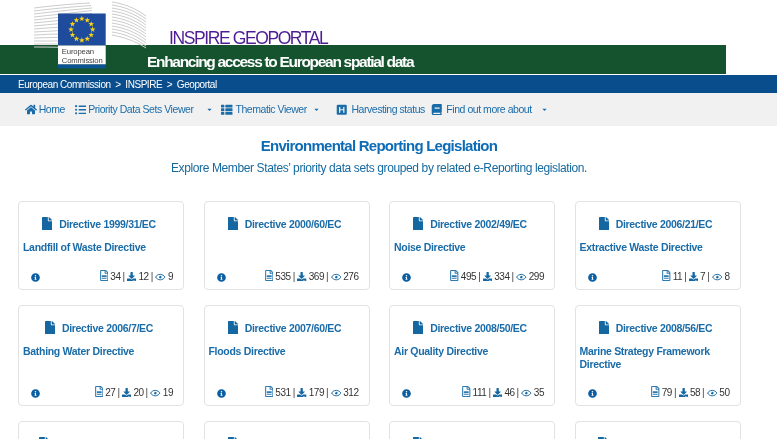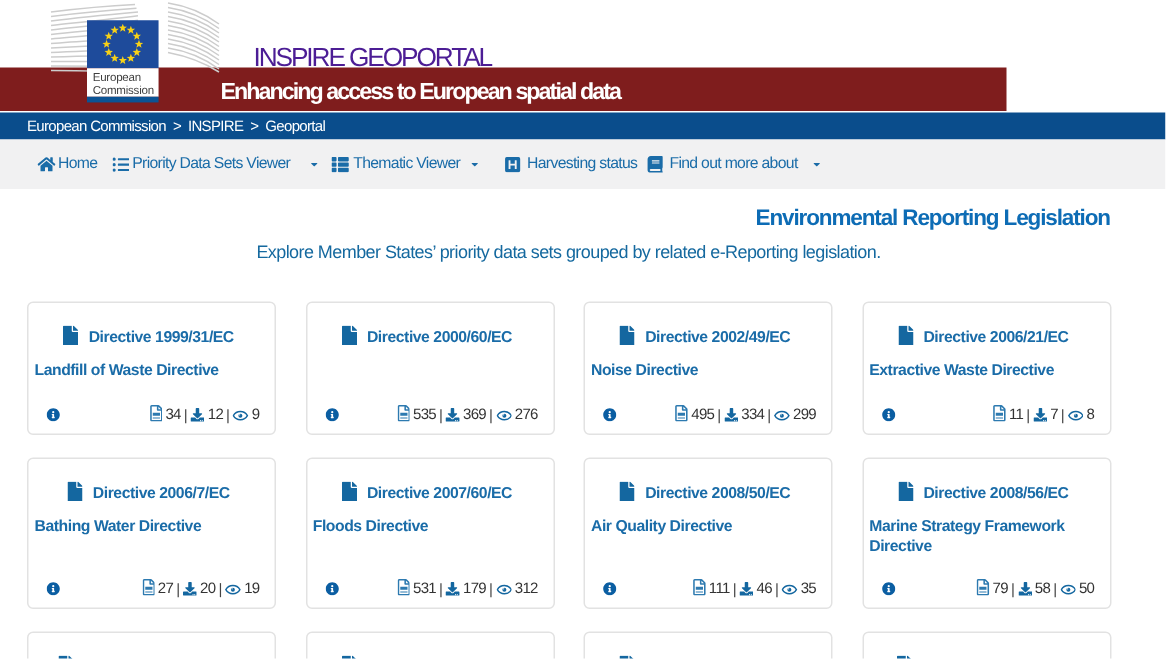--- a/index.html
+++ b/index.html
@@ -2,33 +2,33 @@
 <html><head>
 <meta charset="utf-8">
 <style>
   * { margin:0; padding:0; box-sizing:border-box; }
   html,body { width:777px; height:439px; overflow:hidden; background:#fff;
     font-family:"Liberation Sans", sans-serif; }
   #page { position:relative; width:777px; height:439px; }
   .abs { position:absolute; }
 
   
-  #banner { top:45px; left:0; width:671px; height:29px; background:#7f1d1d; }
+  #banner { top:45px; left:0; width:726px; height:29px; background:#14532d; }
   #banner span { position:absolute; left:147px; top:8px; color:#fff;
     font-size:15.5px; font-weight:700; letter-spacing:-1.3px; }
   #crumbbar { top:75px; left:0; width:777px; height:18px; background:#0a4d8c; }
   #crumbbar div { position:absolute; left:18px; top:3.5px; color:#fff; font-size:10px; letter-spacing:-0.45px;text-align:center; }
   #navbar { top:93px; left:0; width:777px; height:33px; background:#f1f1f2; }
   .nico, .ncar { position:absolute; }
   .ncar { top:13px; }
   .ntxt { position:absolute; top:10px; color:#1a6ca8; font-size:10.5px; letter-spacing:-0.45px; white-space:nowrap; }
 
   #inspire { left:169px; top:27.5px; font-size:17.5px; color:#4c1d95; letter-spacing:-1.4px; }
 
-  #title { top:137px; left:18px; width:722px; text-align:right; color:#0d6cb5;
+  #title { top:137px; left:18px; width:722px; text-align:center; color:#0d6cb5;
     font-size:15px; font-weight:700; letter-spacing:-0.75px;}
   #subtitle { top:161px; left:18px; width:722px; text-align:center; color:#15699f;
     font-size:12px; font-weight:400; letter-spacing:-0.38px; }
 
   .row { position:absolute; left:18px; width:722px; display:grid;
     grid-template-columns:repeat(4,166px); column-gap:19.5px; }
   #row1 { top:201.4px; height:88.3px; }
   #row2 { top:305.4px; height:100.3px; }
   #row3 { top:421.4px; height:60px; }
   .card { position:relative; background:#fff; border:1px solid #e2e2e2; border-radius:4px;

